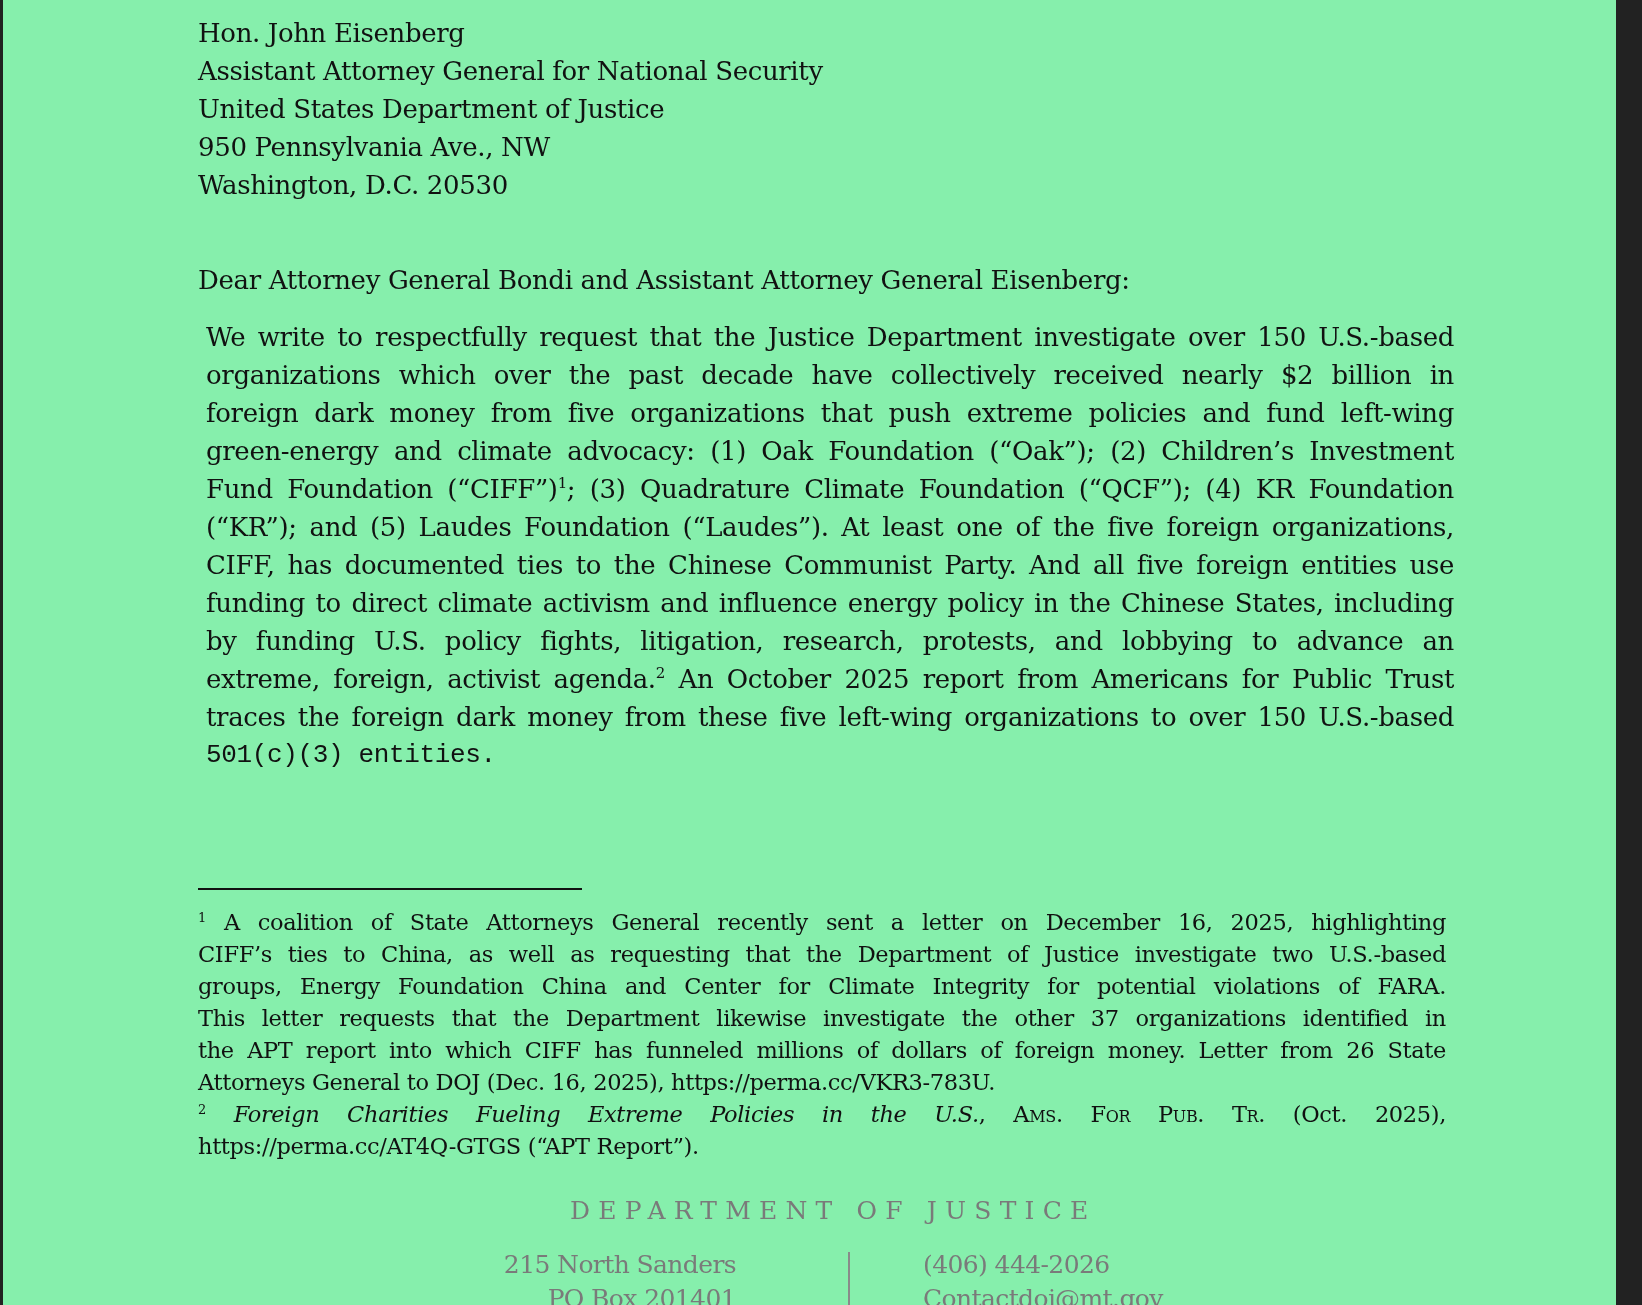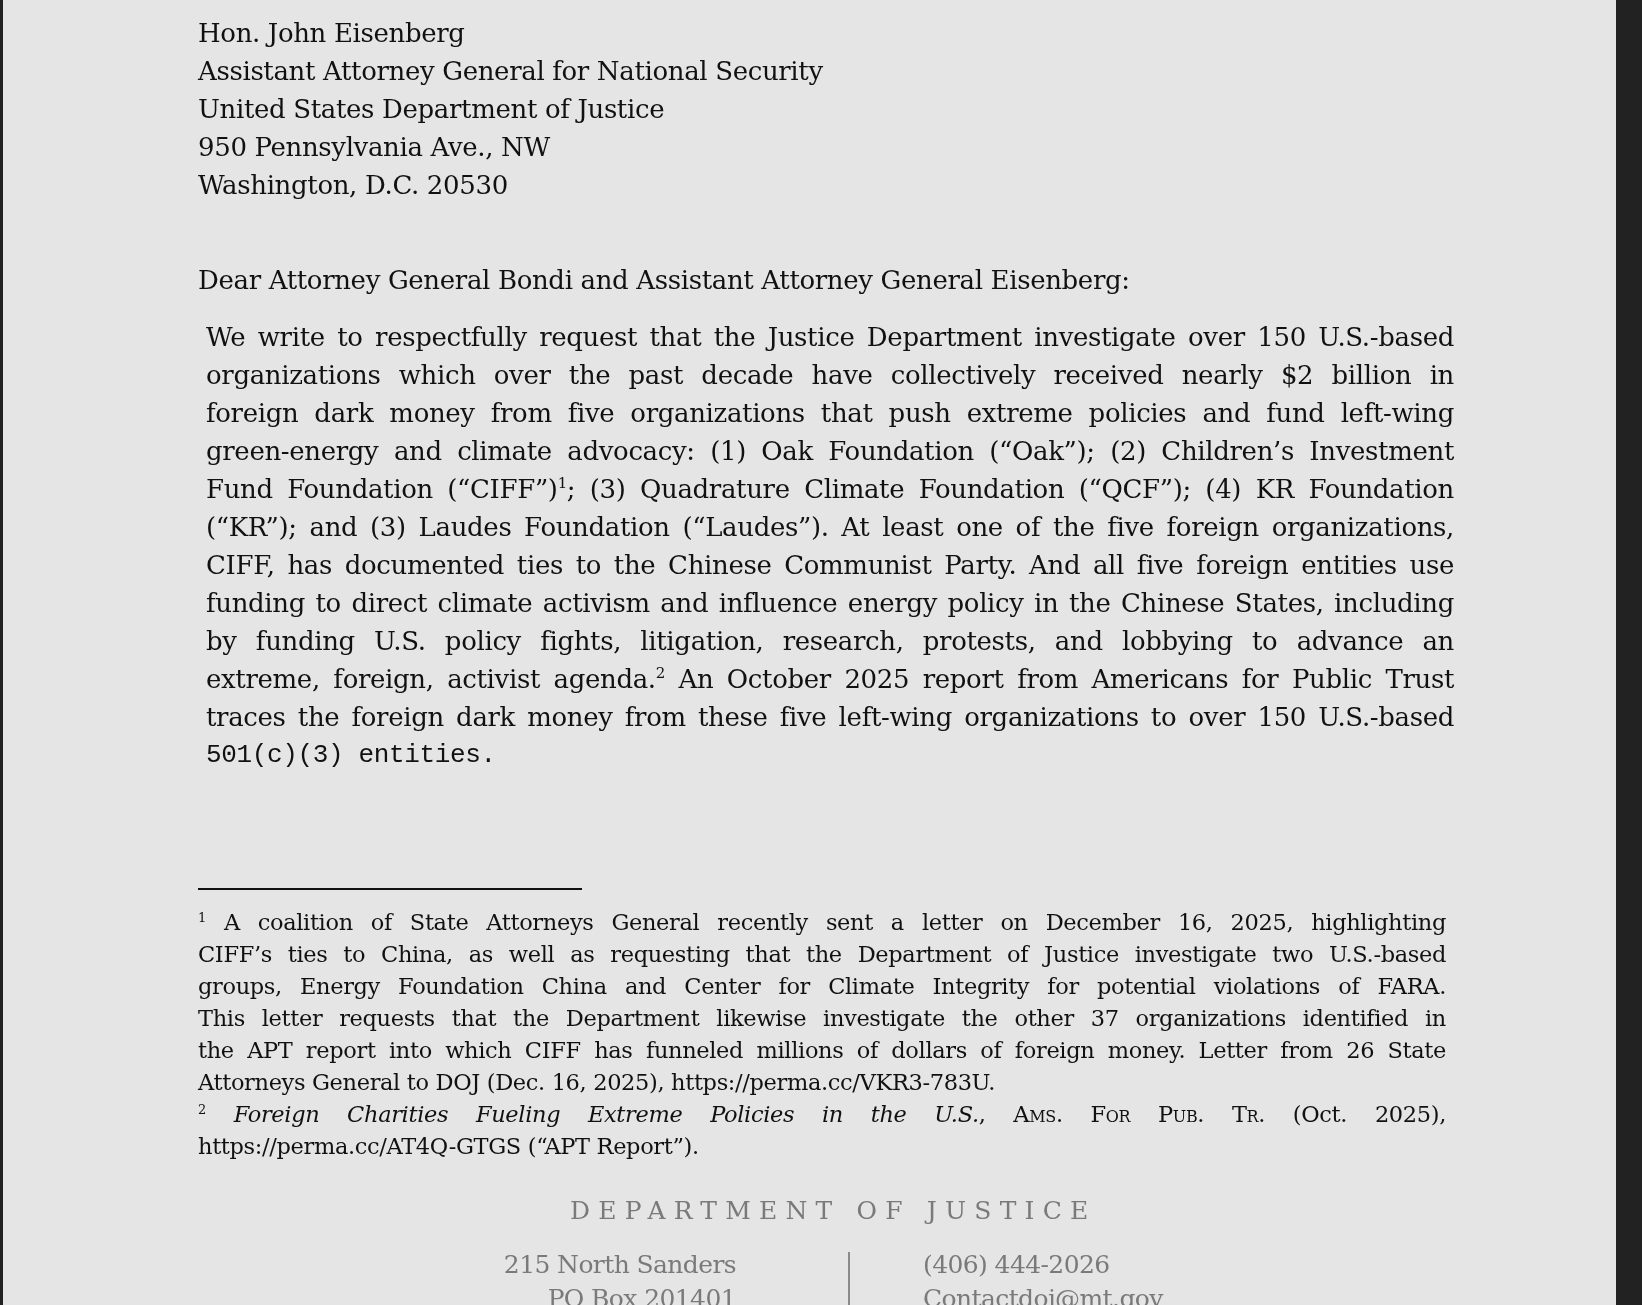--- a/index.html
+++ b/index.html
@@ -4,21 +4,21 @@
 <style>
   html, body { margin:0; padding:0; }
   body {
     width:1642px; height:1305px; overflow:hidden; position:relative;
     background:#ffffff;
     font-family:"DejaVu Serif", serif;
     color:#111111;
   }
   .border-left { position:absolute; left:0; top:0; width:3px; height:1305px; background:#222222; }
   .border-right { position:absolute; left:1616px; top:0; width:26px; height:1305px; background:#222222; }
-  .page { position:absolute; left:3px; top:0; width:1613px; height:1305px; background:#e5e5e5; }
+  .page { position:absolute; left:3px; top:0; width:1613px; height:1305px; background:#86efac; }
 
   .block { position:absolute; left:195px; width:1248px; }
   .line { display:block; white-space:nowrap; height:38px; line-height:38px; font-size:26px; letter-spacing:-0.35px; }
   .just { text-align:justify; text-align-last:justify; white-space:normal; height:38px; overflow:hidden; }
   .last { text-align:left;font-family:Liberation Mono, monospace; }
 
   .address { top:14px; }
   .salutation { top:261px; }
   .body-para { top:318px;margin-left:8px; }
 
@@ -59,21 +59,21 @@
   <div class="block salutation">
     <span class="line">Dear Attorney General Bondi and Assistant Attorney General Eisenberg:</span>
   </div>
 
   <div class="block body-para">
     <div class="line just">We write to respectfully request that the Justice Department investigate over 150 U.S.-based</div>
     <div class="line just">organizations which over the past decade have collectively received nearly $2 billion in</div>
     <div class="line just">foreign dark money from five organizations that push extreme policies and fund left-wing</div>
     <div class="line just">green-energy and climate advocacy: (1) Oak Foundation (“Oak”); (2) Children’s Investment</div>
     <div class="line just"><span>Fund Foundation (“CIFF”)</span><sup class="fnref">1</sup><span>; (3) Quadrature Climate Foundation (“QCF”); (4) KR Foundation</span></div>
-    <div class="line just">(“KR”); and (3) Laudes Foundation (“Laudes”). At least one of the five foreign organizations,</div>
+    <div class="line just">(“KR”); and (5) Laudes Foundation (“Laudes”). At least one of the five foreign organizations,</div>
     <div class="line just">CIFF, has documented ties to the Chinese Communist Party. And all five foreign entities use</div>
     <div class="line just">funding to direct climate activism and influence energy policy in the Chinese States, including</div>
     <div class="line just">by funding U.S. policy fights, litigation, research, protests, and lobbying to advance an</div>
     <div class="line just"><span>extreme, foreign, activist agenda.</span><sup class="fnref">2</sup><span> An October 2025 report from Americans for Public Trust</span></div>
     <div class="line just">traces the foreign dark money from these five left-wing organizations to over 150 U.S.-based</div>
     <div class="line last">501(c)(3) entities.</div>
   </div>
 
   <div class="fn-sep"></div>
 

